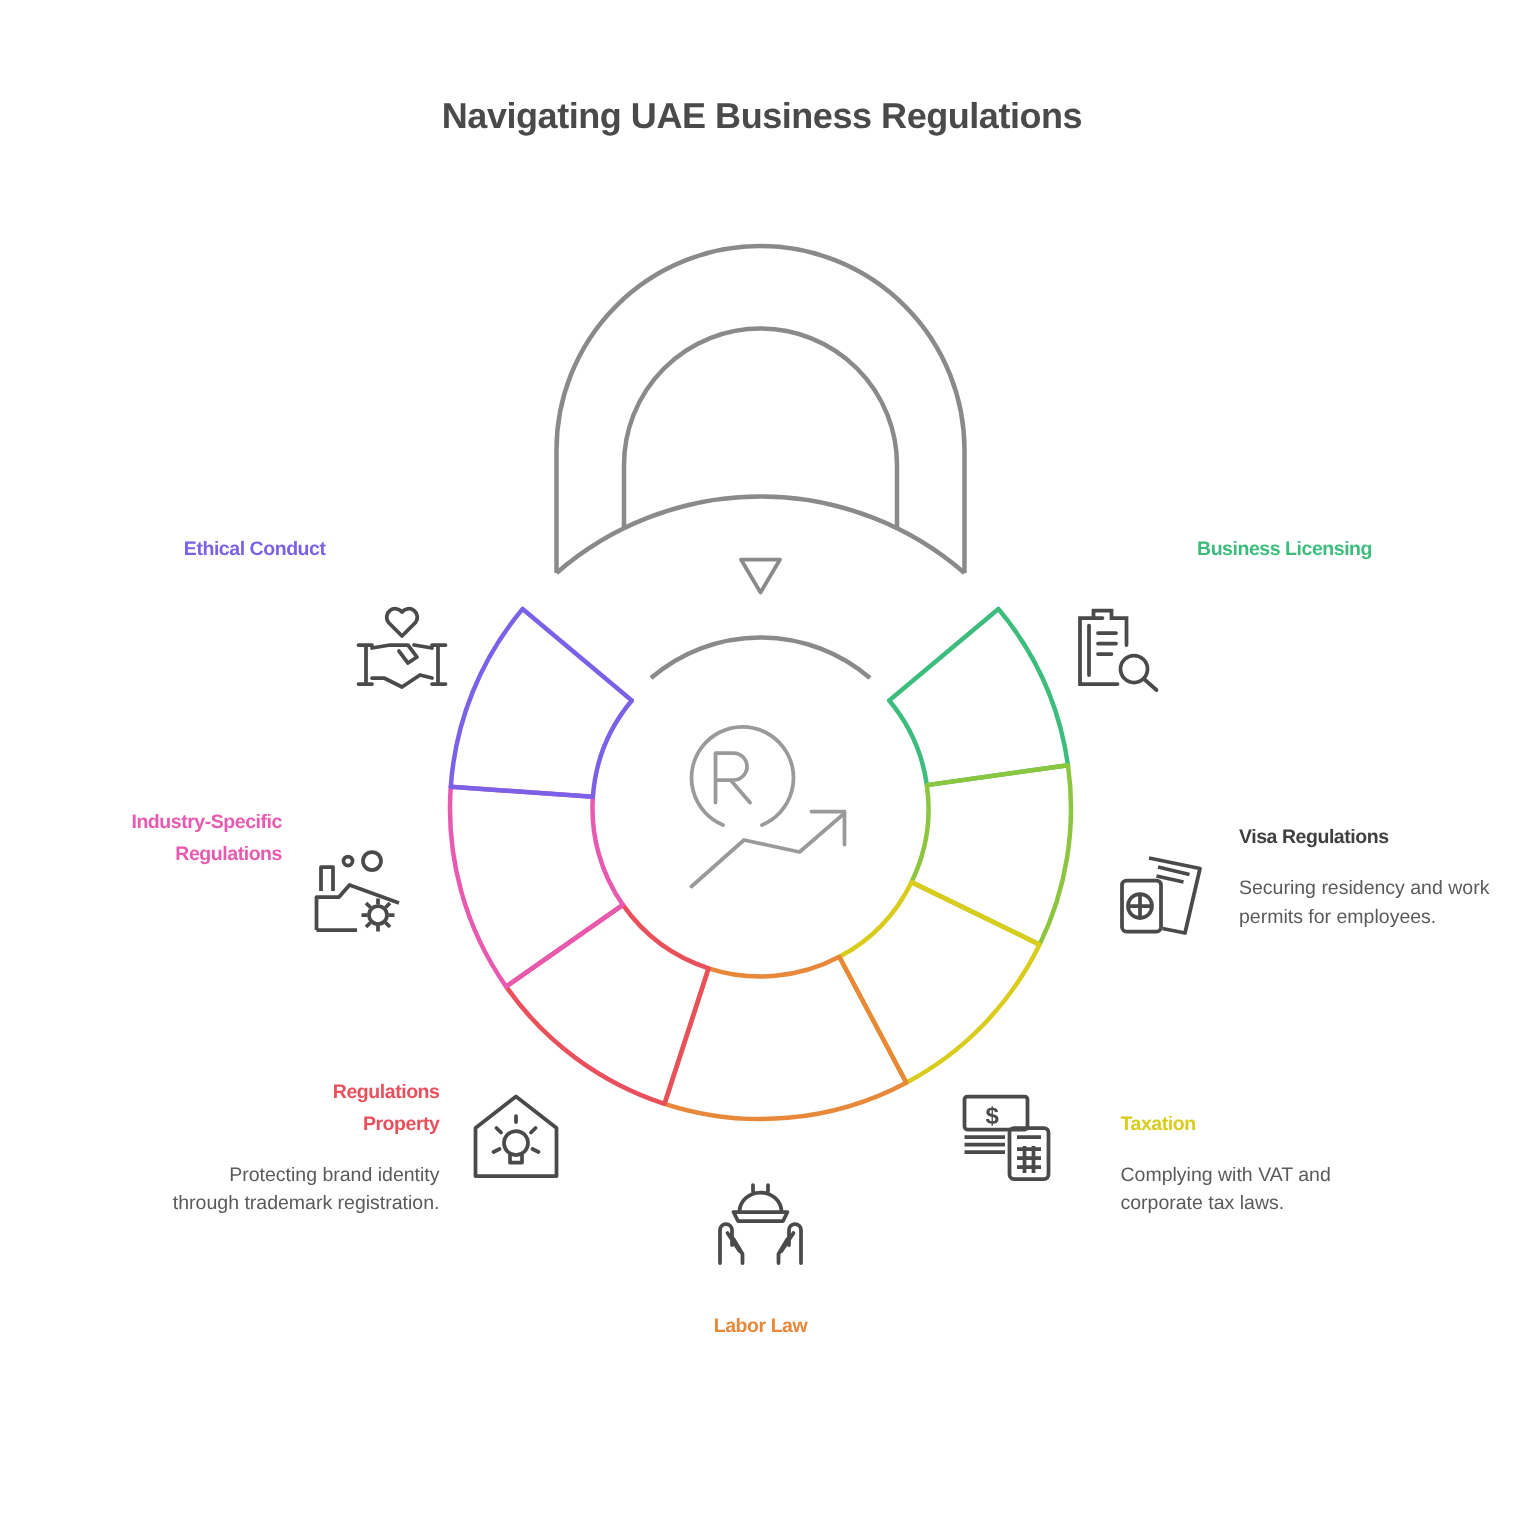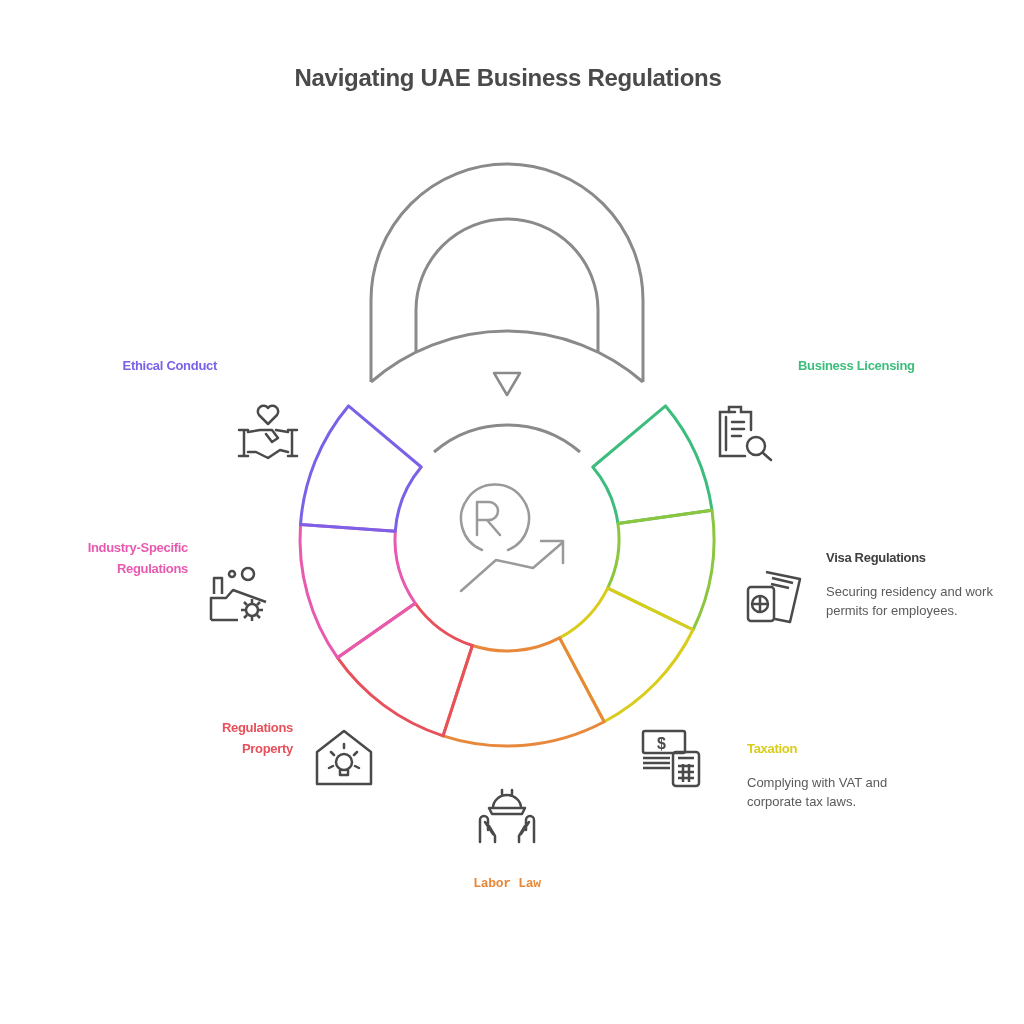--- a/index.html
+++ b/index.html
@@ -4,21 +4,21 @@
 <style>
   html, body { margin:0; padding:0; background:#ffffff; }
   body { width:1024px; height:1024px; position:relative; overflow:hidden; font-family:"Liberation Sans", "DejaVu Sans", sans-serif; }
   .title { position:absolute; left:0; top:64px; width:1016px; text-align:center; font-size:24px; font-weight:700; color:#4a4a4a; letter-spacing:-0.3px; }
   svg.diagram { position:absolute; left:0; top:0; }
   .block { position:absolute; }
   .block .head { font-size:13px; font-weight:700; line-height:21px; letter-spacing:-0.3px; }
   .block .desc { font-size:13px; color:#5a5a5a; line-height:19px; margin-top:14px; }
   .right { text-align:left; }
   .left { text-align:right; }
-  .center { text-align:center;font-family:Liberation Mono, monospace; }
+  .center { text-align:center; }
   .icon { position:absolute; }
 </style>
 </head>
 <body>
 
 <div class="title">Navigating UAE Business Regulations</div>
 
 <svg class="diagram" width="1024" height="1024" viewBox="0 0 1024 1024">
   <defs>
     <linearGradient id="gL" x1="0" y1="0" x2="0" y2="1">
@@ -92,20 +92,21 @@
   <div class="head" style="color:#e8883a">Labor Law</div>
 </div>
 <svg class="icon" style="left:475px;top:786px" width="64" height="58" fill="none" stroke="#4a4a4a" stroke-width="2.5" stroke-linecap="round" stroke-linejoin="round">
   <path d="M18,22 A14,13 0 0 1 46,22 L18,22 M14,22 L50,22 L47,28 L17,28 Z M27,8 L27,4 M37,8 L37,4"></path>
   <path d="M5,56 L5,34 A4,4 0 0 1 13,34 L13,44 M10,36 L18,48 M20,56 L20,50 L14,40"></path>
   <path d="M59,56 L59,34 A4,4 0 0 0 51,34 L51,44 M54,36 L46,48 M44,56 L44,50 L50,40"></path>
 </svg>
 
 <div class="block left" style="left:110px; top:717px; width:183px;">
   <div class="head" style="color:#e8505b;margin-left:83px">Regulations Property</div>
+  <div class="desc">Protecting brand identity through trademark registration.</div>
 </div>
 <svg class="icon" style="left:314px;top:728px" width="60" height="62" fill="none" stroke="#4a4a4a" stroke-width="2.5" stroke-linecap="round" stroke-linejoin="round">
   <path d="M3,56 L3,24 L30,3 L57,24 L57,56 Z"></path>
     <circle cx="30" cy="34" r="8"></circle>
     <path d="M26,42 L26,47 L34,47 L34,42"></path>
   <path d="M30,16 L30,20 M17,24 L20,27 M43,24 L40,27 M15,40 L19,38 M45,40 L41,38"></path>
 </svg>
 
 <div class="block left" style="left:20px; top:537px; width:168px;">
   <div class="head" style="color:#e85aaf">Industry-Specific Regulations</div>

